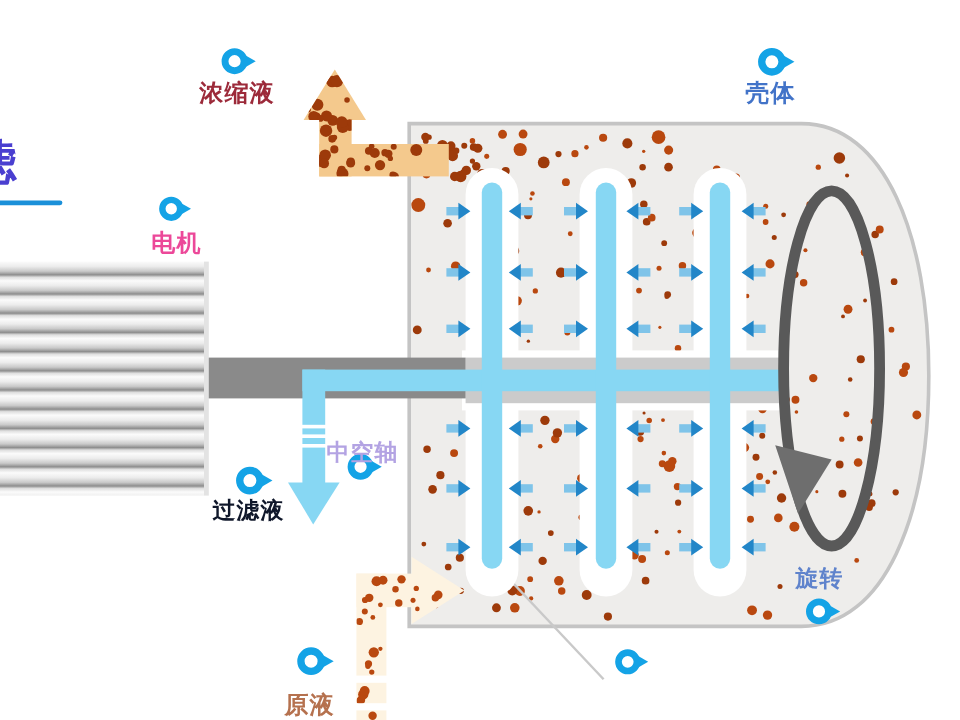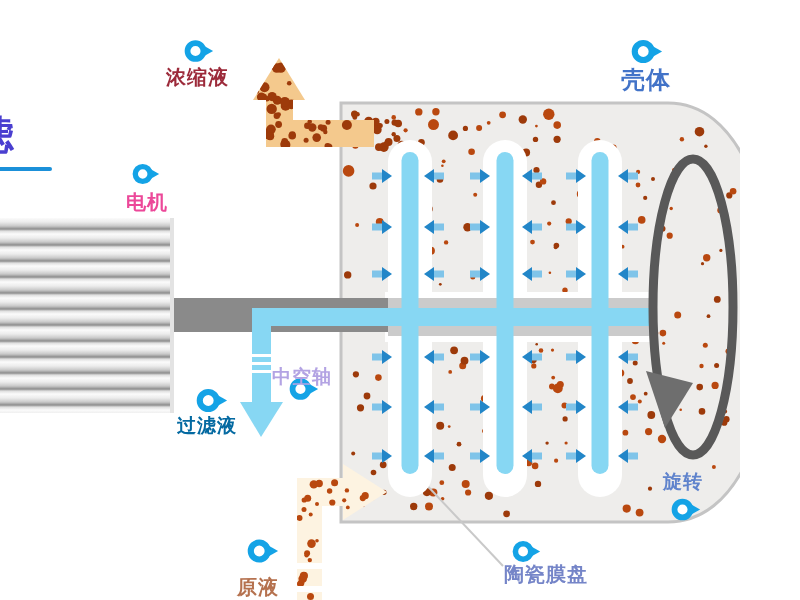--- a/index.html
+++ b/index.html
@@ -1,17 +1,17 @@
 <!DOCTYPE html>
 <html><head>
 <meta charset="utf-8">
 <style>
   html,body{margin:0;padding:0;}
   #stage{
-    position:relative;width:740px;height:600px;background:#ffffff;
+    position:relative;width:800px;height:600px;background:#ffffff;
     overflow:hidden;font-family:"Liberation Sans","DejaVu Sans",sans-serif;
   }
   #diagram{position:absolute;left:0;top:0;}
   .lbl{position:absolute;font-weight:bold;white-space:nowrap;letter-spacing:1px;}
   .drop{position:absolute;}
   #motor{
     position:absolute;left:0;top:218px;width:170px;height:195px;
     background:repeating-linear-gradient(180deg,
       #fbfbfb 0px,#ececec 4px,#c9c9c9 8px,#8d8d8d 11px,#dedede 13px,#fbfbfb 16px);
     border-right:4px solid #e3e3e3;
@@ -513,20 +513,19 @@
   <div class="drop" style="left:671px;top:497px;width:30px;height:25px"><svg width="100%" height="100%" viewBox="0 0 34 28">
         <path d="M19 6 L33 14 L19 22 Z" fill="#14a3e6"></path>
         <circle cx="13" cy="14" r="9" fill="#fff" stroke="#14a3e6" stroke-width="6.5"></circle>
       </svg></div>
   <div class="drop" style="left:512px;top:539px;width:29px;height:25px"><svg width="100%" height="100%" viewBox="0 0 34 28">
         <path d="M19 6 L33 14 L19 22 Z" fill="#14a3e6"></path>
         <circle cx="13" cy="14" r="9" fill="#fff" stroke="#14a3e6" stroke-width="6.5"></circle>
       </svg></div>
 
   <div class="lbl" style="left: 166px; top: 64px; font-size: 20px; color: rgb(156, 42, 58);">浓缩液</div>
-  <div class="lbl" style="left: 621px; top: 64px; font-size: 24px; color: rgb(66, 115, 200);">壳体</div>
+  <div class="lbl" style="left: 621px; top: 64px; font-size: 20px; color: rgb(66, 115, 200);">壳体</div>
   <div class="lbl" style="left: 126px; top: 189px; font-size: 20px; color: #ec4899;">电机</div>
   <div class="lbl" style="left: 272px; top: 364px; font-size: 19px; color: rgb(179, 163, 227);">中空轴</div>
-  <div class="lbl" style="left: 177px; top: 413px; font-size: 19px; color: #0369a1;">过滤液</div>
+  <div class="lbl" style="left: 177px; top: 413px; font-size: 19px; color: #0f172a;">过滤液</div>
   <div class="lbl" style="left: 237px; top: 574px; font-size: 20px; color: rgb(181, 113, 78);">原液</div>
   <div class="lbl" style="left: 663px; top: 469px; font-size: 19px; color: rgb(95, 131, 204); font-family: Liberation Mono, monospace;">旋转</div>
-  <div class="lbl" style="left: 504px; top: 561px; font-size: 20px; color: rgb(117, 133, 200);">陶瓷膜盘</div>
 </div>
 
 </body></html>

